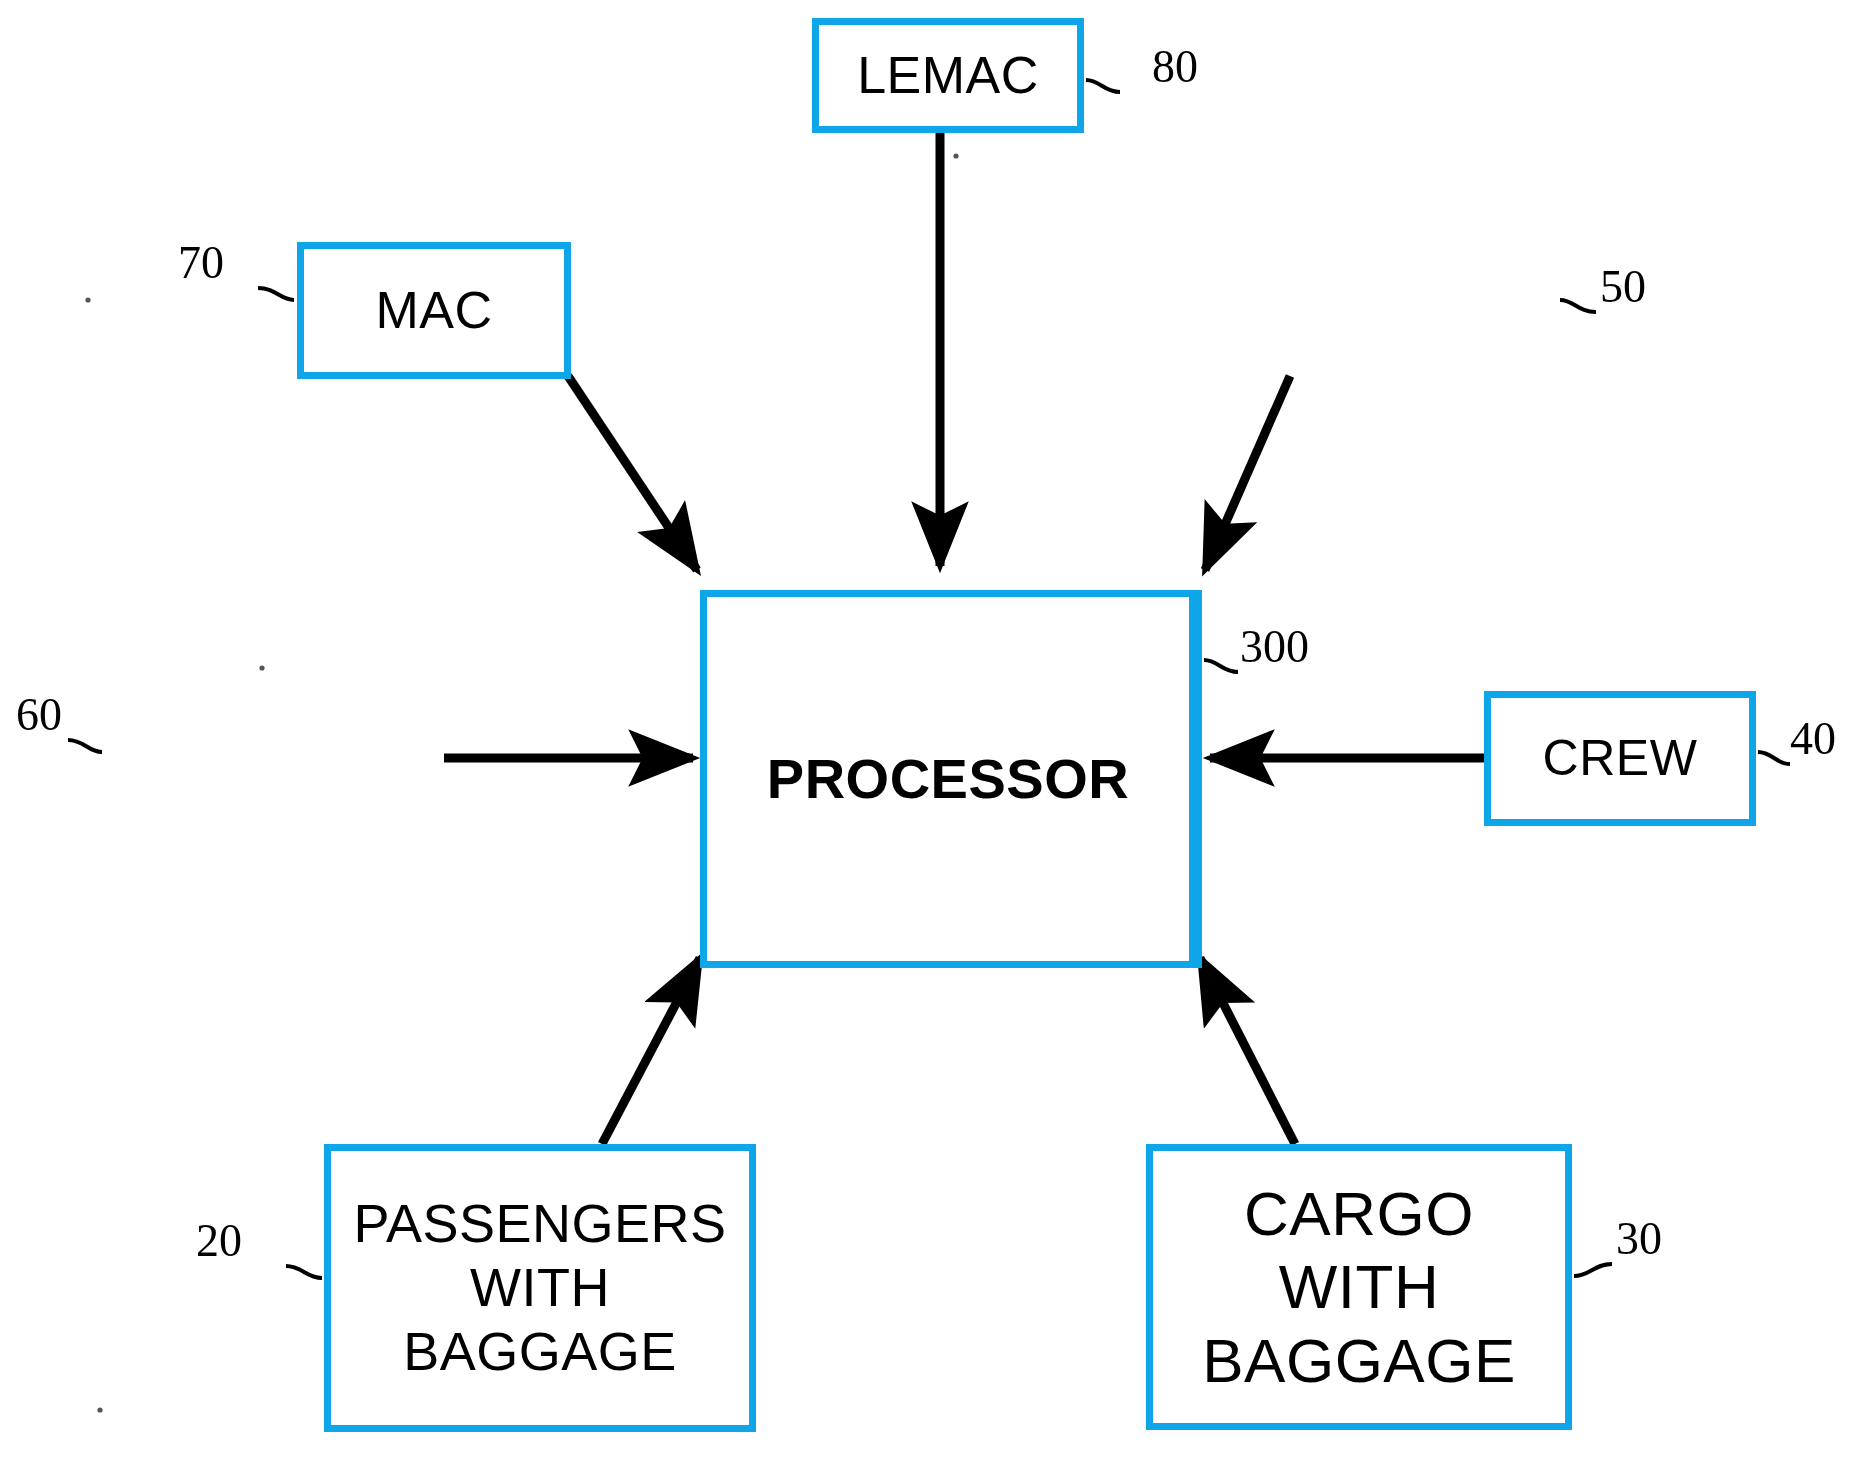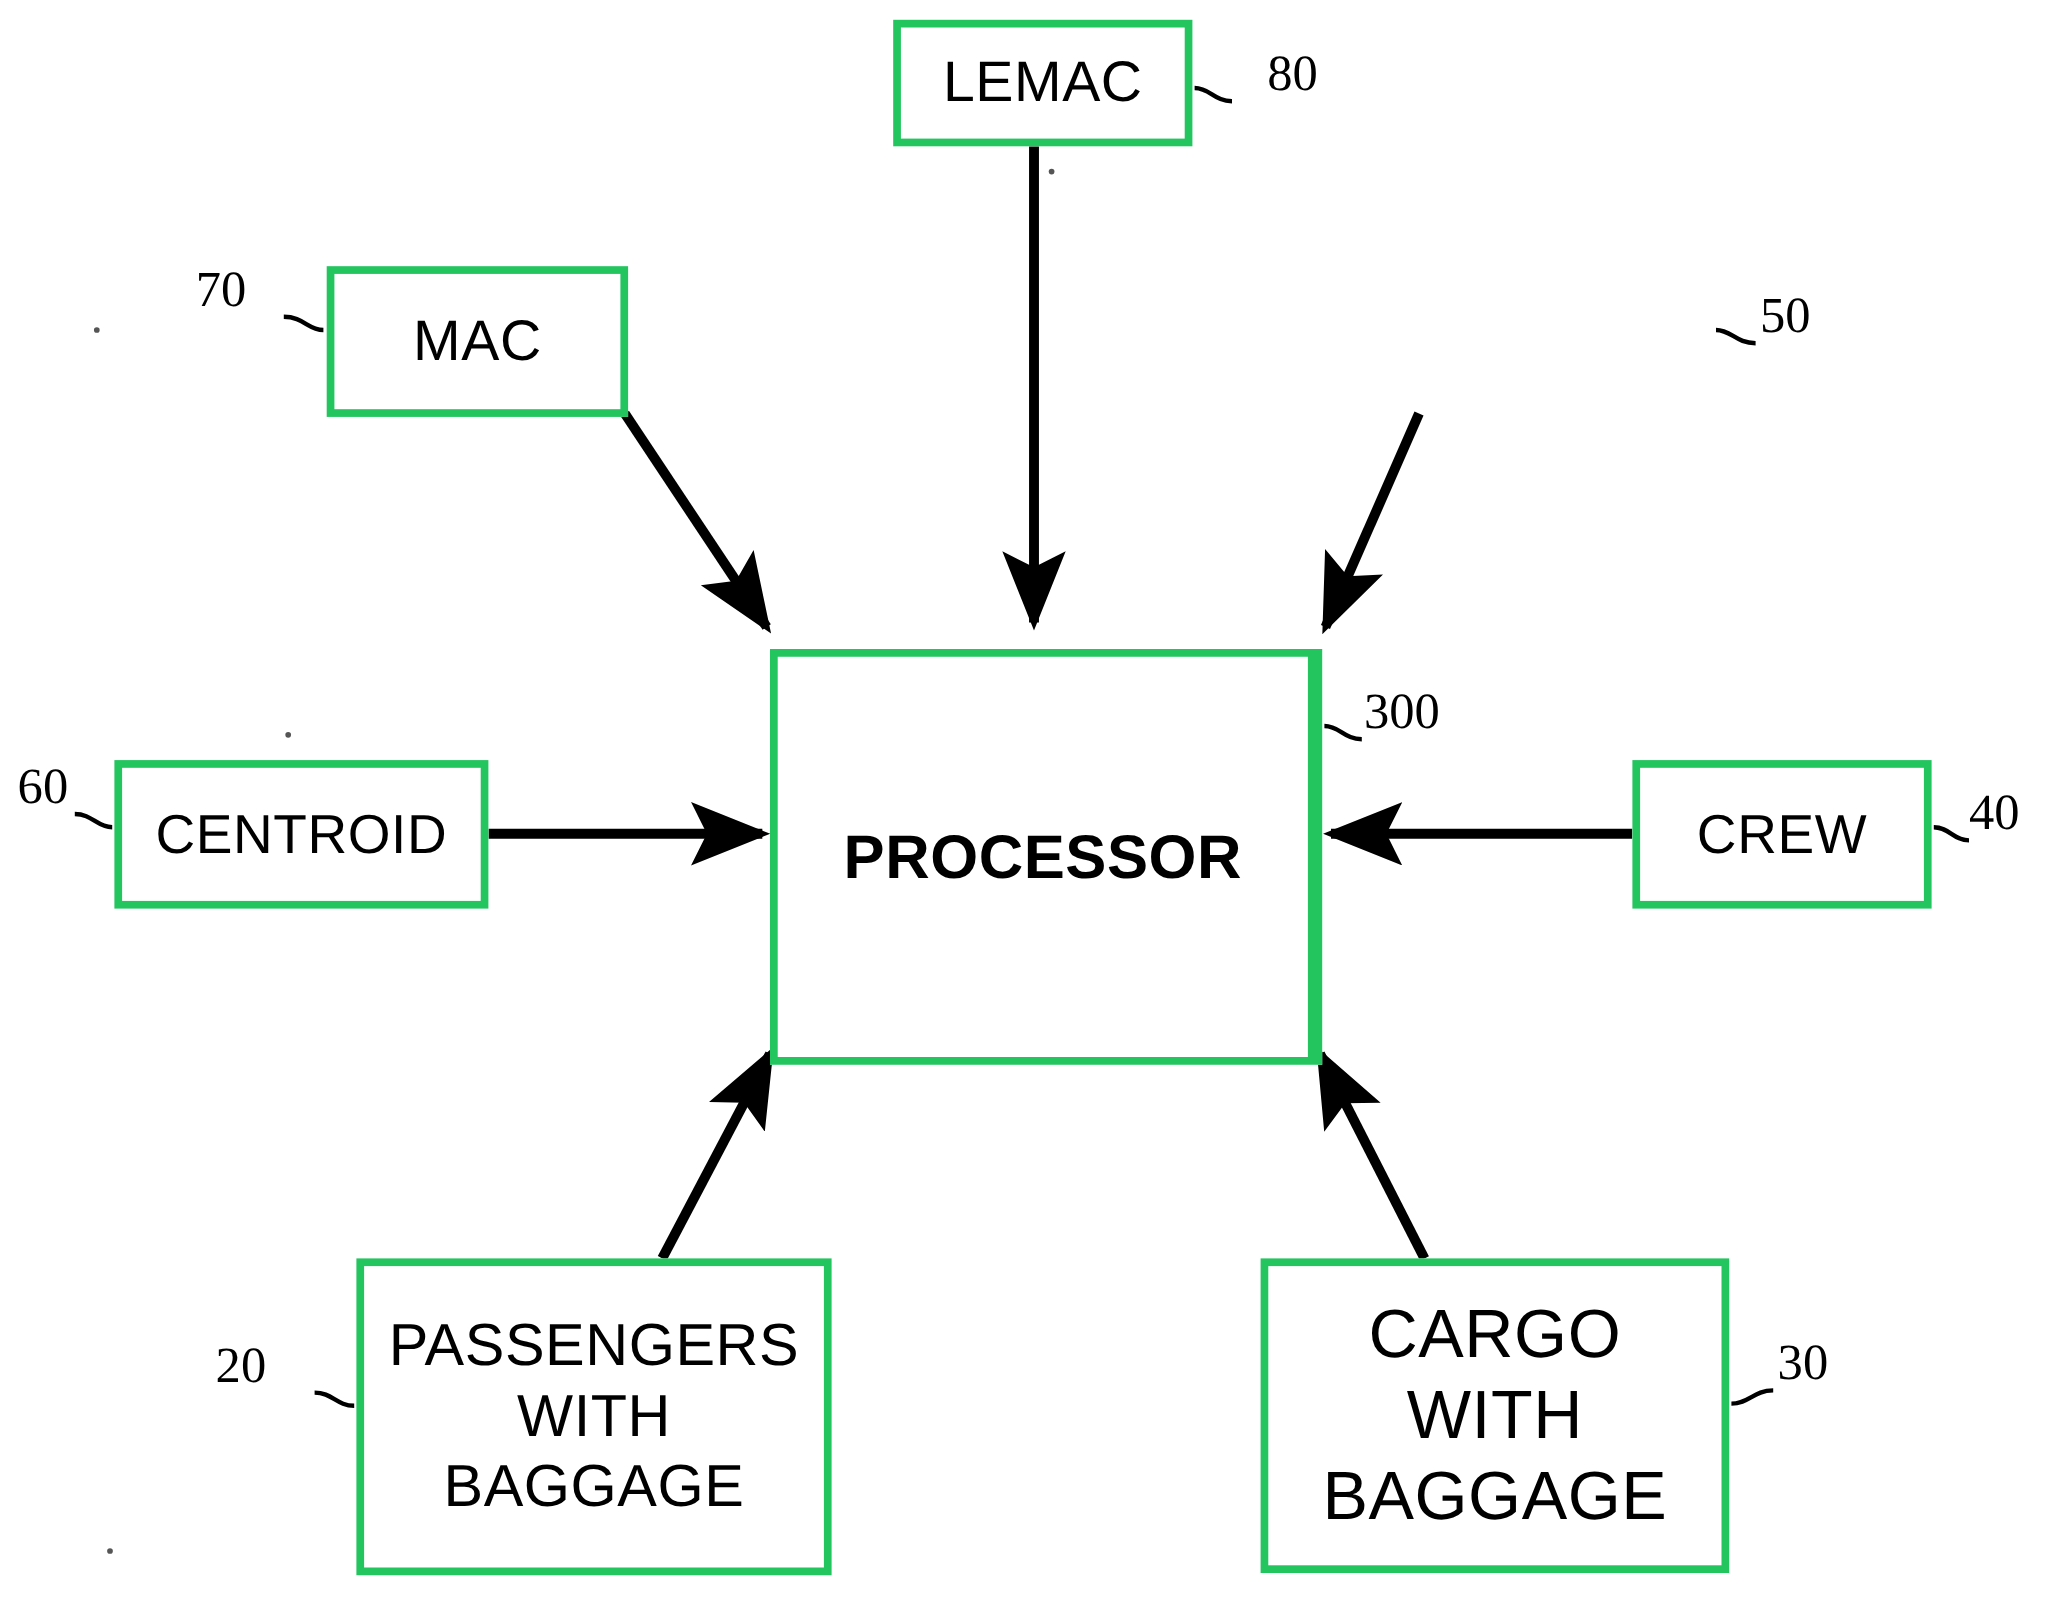--- a/index.html
+++ b/index.html
@@ -18,21 +18,21 @@
   #diagram-svg {
     position: absolute;
     left: 0;
     top: 0;
     width: 1874px;
     height: 1467px;
   }
   .node-box {
     position: absolute;
     box-sizing: border-box;
-    border: 7px solid #22c55e;
+    border: 7px solid #0ea5e9;
     background: #ffffff;
     display: flex;
     align-items: center;
     justify-content: center;
     text-align: center;
     color: #000000;
     font-family: "Liberation Sans", sans-serif;
     letter-spacing: 0.5px;
   }
   .node-label {
@@ -118,23 +118,20 @@
 
   <div class="node-box box-lemac">
     <span class="node-label">LEMAC</span>
   </div>
 
   <div class="node-box box-mac">
     <span class="node-label">MAC</span>
   </div>
 
 
-  <div class="node-box box-centroid">
-    <span class="node-label">CENTROID</span>
-  </div>
 
   <div class="node-box box-crew">
     <span class="node-label">CREW</span>
   </div>
 
   <div class="node-box box-processor">
     <span class="node-label">PROCESSOR</span>
   </div>
 
   <div class="node-box box-passengers">

